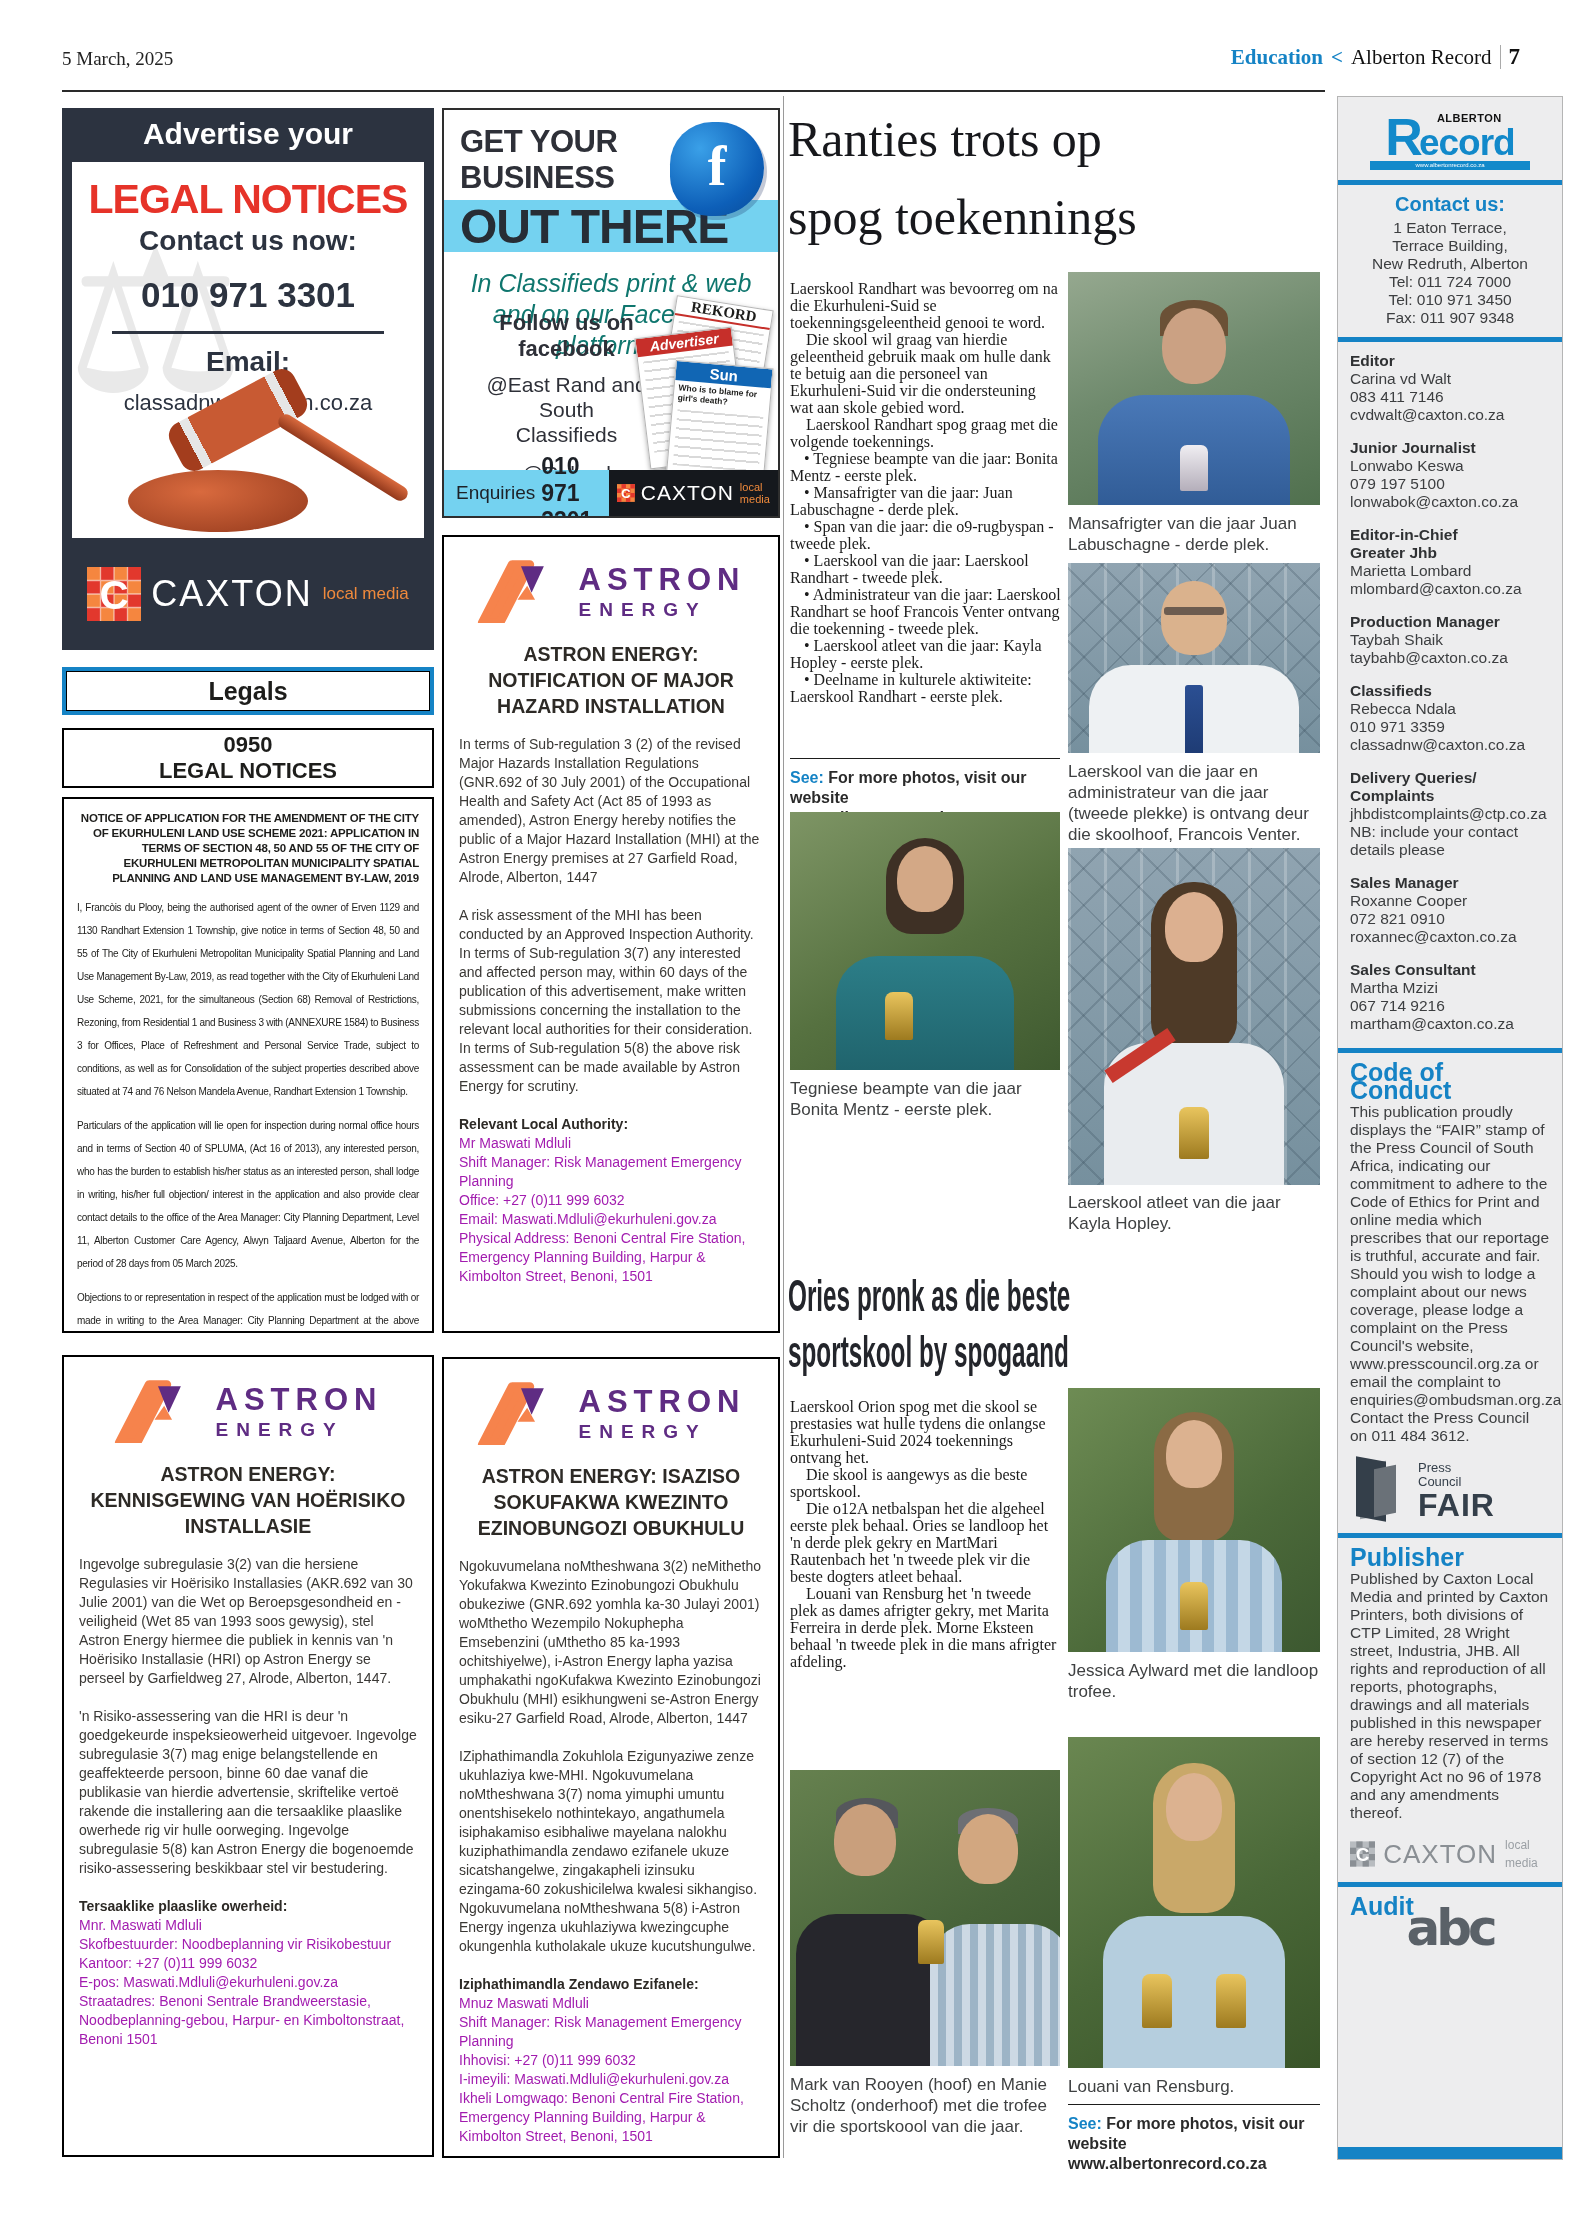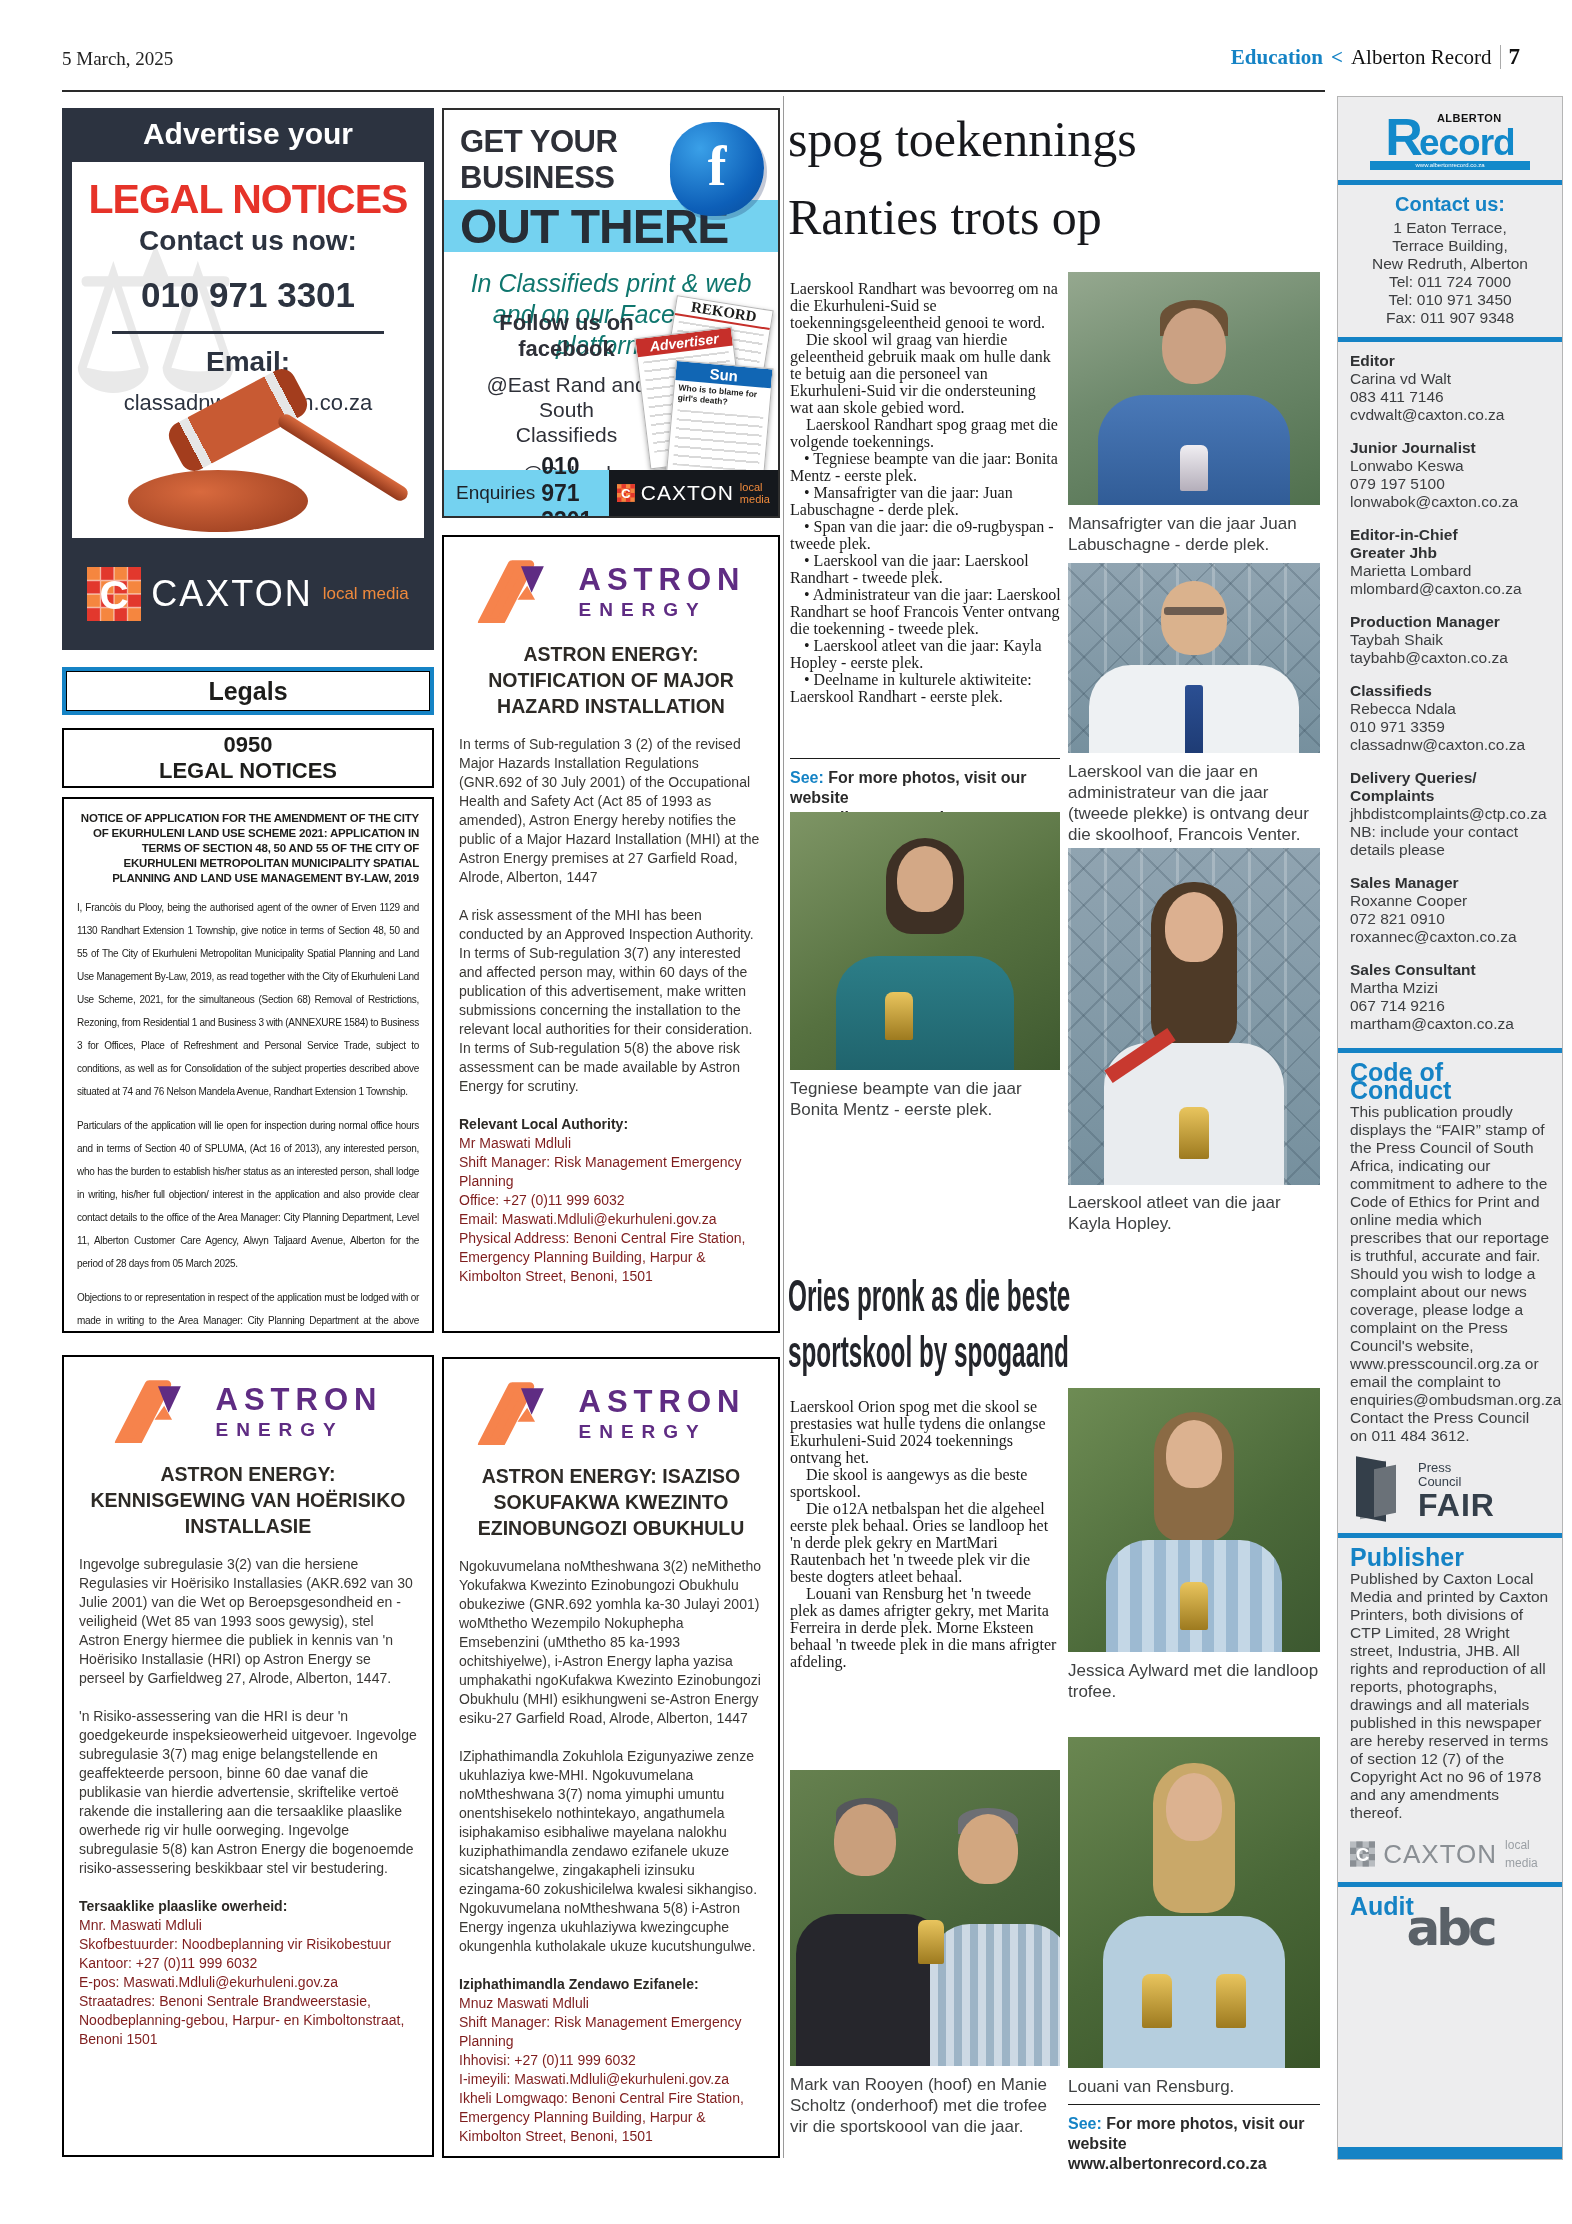--- a/index.html
+++ b/index.html
@@ -58,21 +58,21 @@
   .astron-afr{left:62px;top:1355px;width:372px;height:802px;}
   .astron-eng{left:442px;top:535px;width:338px;height:798px;}
   .astron-zulu{left:442px;top:1357px;width:338px;height:801px;}
   .as-logo{display:flex;align-items:center;justify-content:center;gap:14px;margin:6px 0 2px;}
   .as-words{display:flex;flex-direction:column;}
   .as-word{color:#5f2c83;font-weight:bold;font-size:31px;letter-spacing:6px;line-height:1;}
   .as-energy{color:#5f2c83;font-weight:bold;font-size:19px;letter-spacing:8px;margin-top:5px;line-height:1;}
   .as-title{font-weight:bold;font-size:19.5px;line-height:26px;text-align:center;color:#2d2a26;margin:18px 6px 16px;}
   .as-body p{margin:0 0 19px;font-size:14px;line-height:19px;color:#3a3835;}
   .as-contact-h{font-weight:bold;font-size:14px;line-height:19px;color:#2d2a26;}
-  .as-contact{font-size:14px;line-height:19px;color:#7f1d1d;white-space:pre-line;}
+  .as-contact{font-size:14px;line-height:19px;color:#a21caf;white-space:pre-line;}
 
   
   .fb-ad{left:442px;top:108px;width:338px;height:410px;border:2px solid #2e2e2e;background:#fff;overflow:hidden;}
   .fb-l1{margin:14px 0 0 16px;font-weight:bold;font-size:31px;letter-spacing:-0.5px;color:#2e3038;}
   .fb-stripe{margin-top:4px;height:52px;background:#74d2f0;display:flex;align-items:center;}
   .fb-l2{font-weight:bold;font-size:48px;letter-spacing:-1px;color:#272d35;padding-left:16px;}
   .fb-blob{position:absolute;right:14px;top:12px;width:94px;height:94px;border-radius:48% 52% 55% 45%;
            background:radial-gradient(circle at 32% 28%,#3aa0e8,#0d5fb8 65%,#094a96);display:flex;align-items:center;justify-content:center;
            box-shadow:3px 4px 0 rgba(20,40,90,.25);}
   .fb-blob span{color:#fff;font-weight:bold;font-size:56px;font-family:"Liberation Serif",serif;margin-top:-6px;}
@@ -424,22 +424,22 @@
       </div>
     <div class="as-contact-h">Iziphathimandla Zendawo Ezifanele:</div>
     <div class="as-contact">Mnuz Maswati Mdluli
 Shift Manager: Risk Management Emergency Planning
 Ihhovisi: +27 (0)11 999 6032
 I-imeyili: Maswati.Mdluli@ekurhuleni.gov.za
 Ikheli Lomgwaqo: Benoni Central Fire Station, Emergency Planning Building, Harpur &amp; Kimbolton Street, Benoni, 1501</div>
   </div>
 
   <div class="a1-headline">
+    <div>Ranties trots op</div>
     <div>spog toekennings</div>
-    <div>Ranties trots op</div>
   </div>
   <div class="a1-body">
     <p>Laerskool Randhart was bevoorreg om na die Ekurhuleni-Suid se toekenningsgeleentheid genooi te word.</p>
     <p class="ind">Die skool wil graag van hierdie geleentheid gebruik maak om hulle dank te betuig aan die personeel van Ekurhuleni-Suid vir die ondersteuning wat aan skole gebied word.</p>
     <p class="ind">Laerskool Randhart spog graag met die volgende toekennings.</p>
     <span><p class="bullet">Tegniese beampte van die jaar: Bonita Mentz - eerste plek.</p><p class="bullet">Mansafrigter van die jaar: Juan Labuschagne - derde plek.</p><p class="bullet">Span van die jaar: die o9-rugbyspan - tweede plek.</p><p class="bullet">Laerskool van die jaar: Laerskool Randhart - tweede plek.</p><p class="bullet">Administrateur van die jaar: Laerskool Randhart se hoof Francois Venter ontvang die toekenning - tweede plek.</p><p class="bullet">Laerskool atleet van die jaar: Kayla Hopley - eerste plek.</p><p class="bullet">Deelname in kulturele aktiwiteite: Laerskool Randhart - eerste plek.</p></span>
   </div>
   <div class="see-block see1">
     <div class="rule"></div>
     <div><span class="see-label">See:</span> <span>For more photos, visit our website</span></div>

